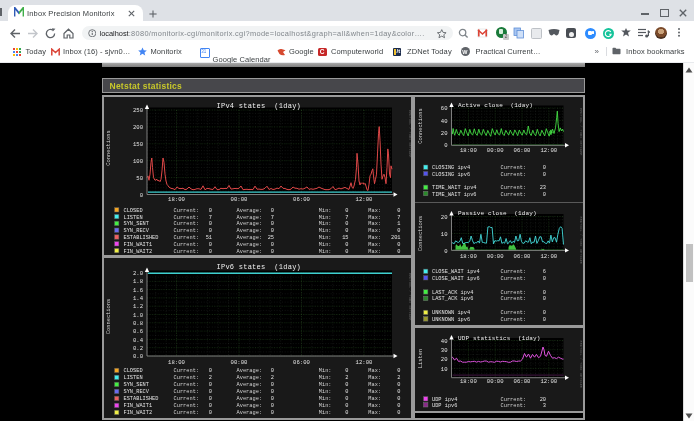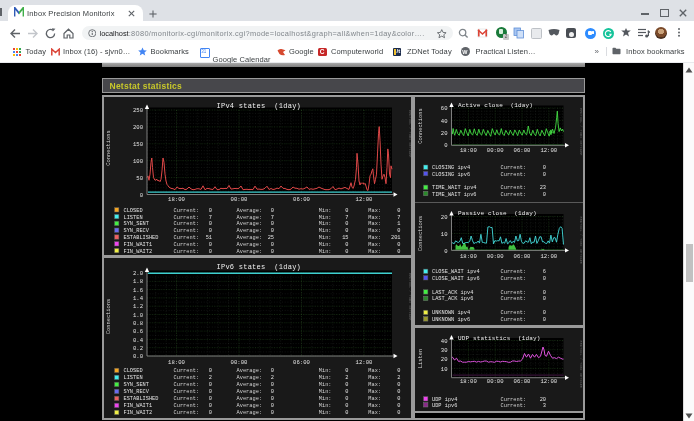--- a/index.html
+++ b/index.html
@@ -121,38 +121,38 @@
     <rect x="6" y="6" width="2" height="2" fill="#ea4335"></rect>
   </svg>
 <span style="position:absolute;left:25.5px;top:47.2px;font:7.5px 'Liberation Sans', sans-serif;color:#3c4043;letter-spacing:0.1px;white-space:nowrap">Today</span>
 <svg style="position:absolute;left:50.5px;top:47.5px" width="9" height="8" viewBox="0 0 9 8">
     <path d="M0.8 7.5 L0.8 1.2 L4.5 4.6 L8.2 1.2 L8.2 7.5" fill="none" stroke="#db4437" stroke-width="1.5"></path>
   </svg>
 <span style="position:absolute;left:63px;top:47.2px;font:7.5px 'Liberation Sans', sans-serif;color:#3c4043;letter-spacing:0.1px;white-space:nowrap">Inbox (16) - sjvn0…</span>
 <svg style="position:absolute;left:137.5px;top:47px" width="9" height="9" viewBox="0 0 10 10">
     <path d="M5 0.5 L6.4 3.6 L9.8 3.9 L7.2 6.1 L8 9.4 L5 7.6 L2 9.4 L2.8 6.1 L0.2 3.9 L3.6 3.6 Z" fill="#4285f4"></path>
   </svg>
-<span style="position:absolute;left:150.5px;top:47.2px;font:7.5px 'Liberation Sans', sans-serif;color:#3c4043;letter-spacing:0.1px;white-space:nowrap">Bookmarks</span>
+<span style="position:absolute;left:150.5px;top:47.2px;font:7.5px 'Liberation Sans', sans-serif;color:#3c4043;letter-spacing:0.1px;white-space:nowrap">Monitorix</span>
 <div style="position:absolute;left:199.5px;top:47.5px;width:8px;height:8px;background:#fff;border:1.6px solid #4285f4;border-radius:1px"></div>
 <span style="position:absolute;left:201.2px;top:48.8px;font:4.5px 'Liberation Sans', sans-serif;color:#4285f4">31</span>
 <span style="position:absolute;left:212.5px;top:55px;font:7.5px 'Liberation Sans', sans-serif;color:#3c4043;letter-spacing:0.1px;white-space:nowrap">Google Calendar</span>
 <svg style="position:absolute;left:276.5px;top:47.5px" width="9" height="8" viewBox="0 0 9 8">
     <path d="M0.5 2.5 Q2 0.5 4.5 1 L8.5 2.2 L6 4 L8 7 Q4.5 7.8 2.5 6 L0.5 2.5 Z" fill="#d6492f"></path>
   </svg>
 <span style="position:absolute;left:289px;top:47.2px;font:7.5px 'Liberation Sans', sans-serif;color:#3c4043;letter-spacing:0.1px;white-space:nowrap">Google</span>
 <div style="position:absolute;left:318px;top:47.5px;width:8.5px;height:8.5px;background:#c62828;border-radius:1.5px"></div>
 <span style="position:absolute;left:319.8px;top:47.8px;font:bold 6.5px 'Liberation Sans', sans-serif;color:#fff">C</span>
 <span style="position:absolute;left:331px;top:47.2px;font:7.5px 'Liberation Sans', sans-serif;color:#3c4043;letter-spacing:0.1px;white-space:nowrap">Computerworld</span>
 <div style="position:absolute;left:392.5px;top:47.5px;width:8.5px;height:8.5px;background:#1a2a4a;border-radius:1px"></div>
 <div style="position:absolute;left:393.5px;top:48.5px;width:2.5px;height:6.5px;background:#f2c12e"></div>
 <span style="position:absolute;left:396.5px;top:47.9px;font:bold 6px 'Liberation Sans', sans-serif;color:#fff">/t</span>
 <span style="position:absolute;left:407px;top:47.2px;font:7.5px 'Liberation Sans', sans-serif;color:#3c4043;letter-spacing:0.1px;white-space:nowrap">ZDNet Today</span>
 <div style="position:absolute;left:461px;top:47px;width:9px;height:9px;border-radius:50%;background:#5f6368"></div>
 <span style="position:absolute;left:462.3px;top:48.6px;font:bold 5.5px 'Liberation Sans', sans-serif;color:#fff">W</span>
-<span style="position:absolute;left:475.5px;top:47.2px;font:7.5px 'Liberation Sans', sans-serif;color:#3c4043;letter-spacing:0.1px;white-space:nowrap">Practical Listen…</span>
+<span style="position:absolute;left:475.5px;top:47.2px;font:7.5px 'Liberation Sans', sans-serif;color:#3c4043;letter-spacing:0.1px;white-space:nowrap">Practical Current…</span>
 <span style="position:absolute;left:594.5px;top:46.8px;font:8px 'Liberation Sans', sans-serif;color:#5f6368">»</span>
 <div style="position:absolute;left:605.8px;top:46.5px;width:1px;height:9px;background:#dadce0"></div>
 <svg style="position:absolute;left:612px;top:47.2px" width="9" height="8" viewBox="0 0 9 8">
     <path d="M0.5 1.5 Q0.5 0.8 1.2 0.8 L3.4 0.8 L4.3 1.8 L7.8 1.8 Q8.5 1.8 8.5 2.5 L8.5 6.5 Q8.5 7.2 7.8 7.2 L1.2 7.2 Q0.5 7.2 0.5 6.5 Z" fill="#5f6368"></path>
   </svg>
 <span style="position:absolute;left:626px;top:47.2px;font:7.5px 'Liberation Sans', sans-serif;color:#3c4043;letter-spacing:0.1px;white-space:nowrap">Inbox bookmarks</span>
 <div style="position:absolute;left:0;top:62.5px;width:683px;height:358.5px;background:#000"></div>
 <div style="position:absolute;left:101.5px;top:63px;width:483.5px;height:3.5px;background:linear-gradient(#aaa,#7e7e7e)"></div>
 <div style="position:absolute;left:101.5px;top:77.5px;width:483.5px;height:15px;box-sizing:border-box;border:1.5px solid #9a9a9a;background:#47474b"></div>
 <span style="position:absolute;left:109.5px;top:80.5px;font:bold 8.5px 'Liberation Sans', sans-serif;letter-spacing:0.25px;color:#c9c92a">Netstat&nbsp;statistics</span>

